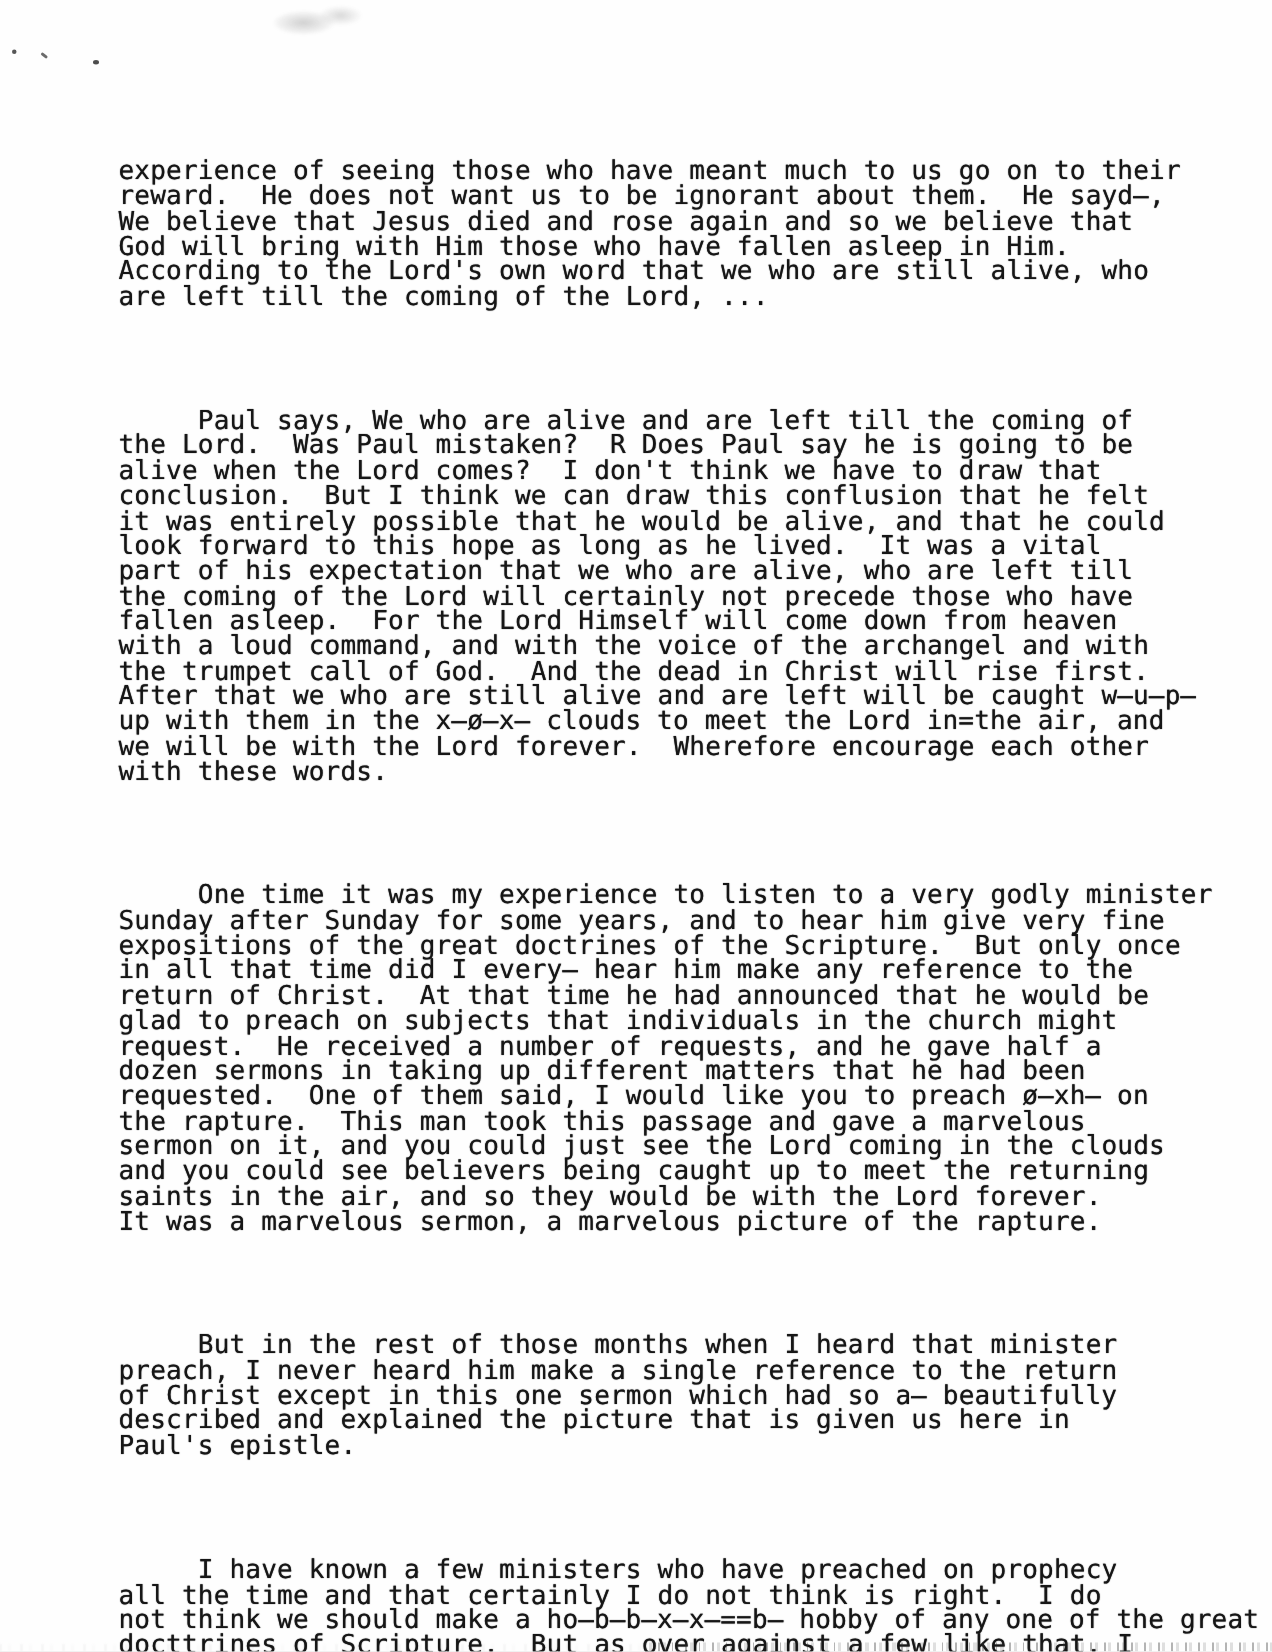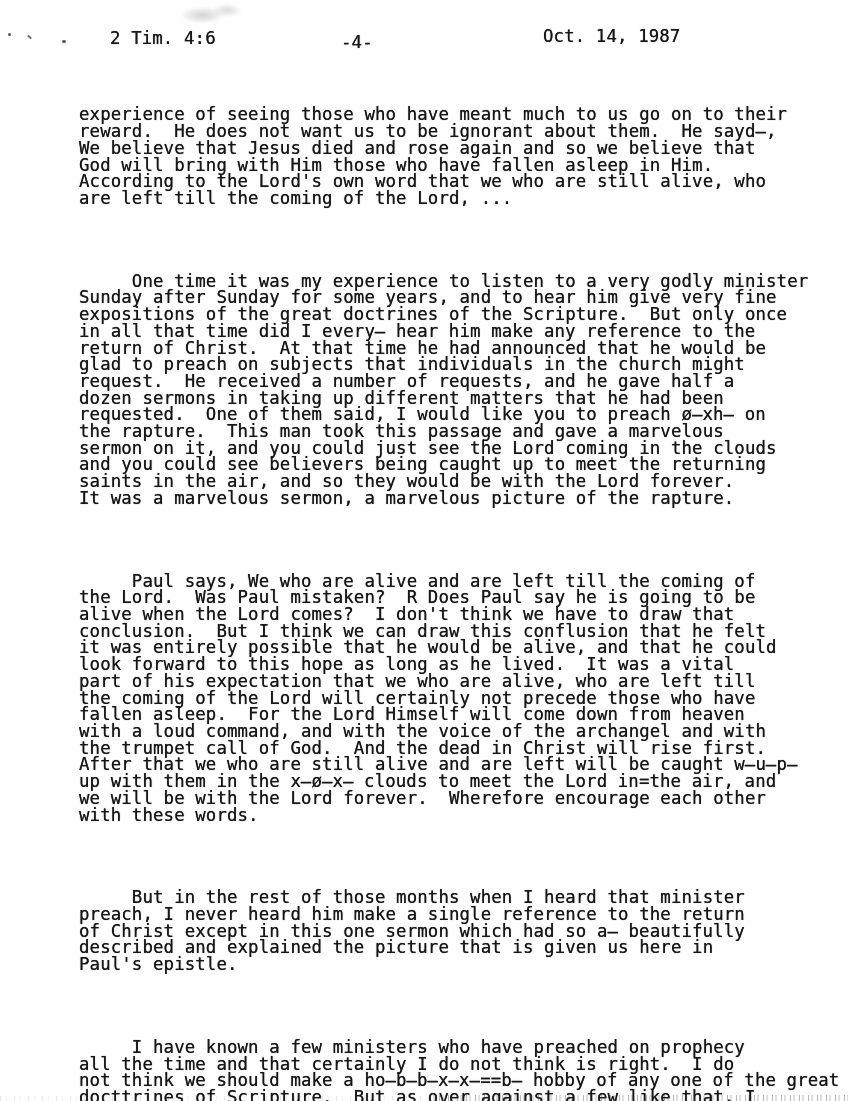--- a/index.html
+++ b/index.html
@@ -94,62 +94,57 @@
 <body>
 
 <div class="page">
 
   <div class="smudge"></div>
   <span class="speck speck-1"></span>
   <span class="speck speck-2"></span>
   <span class="speck speck-3"></span>
   <span class="speck speck-4"></span>
 
-  <div class="header typed">
-    <span class="h-left">2 Tim. 4:6</span>
-    <span class="h-center">-4-</span>
-    <span class="h-right">Oct. 14, 1987</span>
-  </div>
 
   <div class="body-text typed">
     <p class="para">experience of seeing those who have meant much to us go on to their
 reward.  He does not want us to be ignorant about them.  He sayd̶,
 We believe that Jesus died and rose again and so we believe that
 God will bring with Him those who have fallen asleep in Him.
 According to the Lord's own word that we who are still alive, who
 are left till the coming of the Lord, ...</p>
-    <p class="para">     One time it was my experience to listen to a very godly minister
-Sunday after Sunday for some years, and to hear him give very fine
-expositions of the great doctrines of the Scripture.  But only once
-in all that time did I every̶ hear him make any reference to the
-return of Christ.  At that time he had announced that he would be
-glad to preach on subjects that individuals in the church might
-request.  He received a number of requests, and he gave half a
-dozen sermons in taking up different matters that he had been
-requested.  One of them said, I would like you to preach ø̶xh̶ on
-the rapture.  This man took this passage and gave a marvelous
-sermon on it, and you could just see the Lord coming in the clouds
-and you could see believers being caught up to meet the returning
-saints in the air, and so they would be with the Lord forever.
-It was a marvelous sermon, a marvelous picture of the rapture.</p>
     <p class="para">     Paul says, We who are alive and are left till the coming of
 the Lord.  Was Paul mistaken?  R Does Paul say he is going to be
 alive when the Lord comes?  I don't think we have to draw that
 conclusion.  But I think we can draw this conflusion that he felt
 it was entirely possible that he would be alive, and that he could
 look forward to this hope as long as he lived.  It was a vital
 part of his expectation that we who are alive, who are left till
 the coming of the Lord will certainly not precede those who have
 fallen asleep.  For the Lord Himself will come down from heaven
 with a loud command, and with the voice of the archangel and with
 the trumpet call of God.  And the dead in Christ will rise first.
 After that we who are still alive and are left will be caught w̶u̶p̶
 up with them in the x̶ø̶x̶ clouds to meet the Lord in=the air, and
 we will be with the Lord forever.  Wherefore encourage each other
 with these words.</p>
+    <p class="para">     One time it was my experience to listen to a very godly minister
+Sunday after Sunday for some years, and to hear him give very fine
+expositions of the great doctrines of the Scripture.  But only once
+in all that time did I every̶ hear him make any reference to the
+return of Christ.  At that time he had announced that he would be
+glad to preach on subjects that individuals in the church might
+request.  He received a number of requests, and he gave half a
+dozen sermons in taking up different matters that he had been
+requested.  One of them said, I would like you to preach ø̶xh̶ on
+the rapture.  This man took this passage and gave a marvelous
+sermon on it, and you could just see the Lord coming in the clouds
+and you could see believers being caught up to meet the returning
+saints in the air, and so they would be with the Lord forever.
+It was a marvelous sermon, a marvelous picture of the rapture.</p>
     <p class="para">     But in the rest of those months when I heard that minister
 preach, I never heard him make a single reference to the return
 of Christ except in this one sermon which had so a̶ beautifully
 described and explained the picture that is given us here in
 Paul's epistle.</p>
     <p class="para">     I have known a few ministers who have preached on prophecy
 all the time and that certainly I do not think is right.  I do
 not think we should make a ho̶b̶b̶x̶x̶==b̶ hobby of any one of the great
 docttrines of Scripture.  But as over against a few like that, I
 have heard many many who just never referred to it, and Paul said

